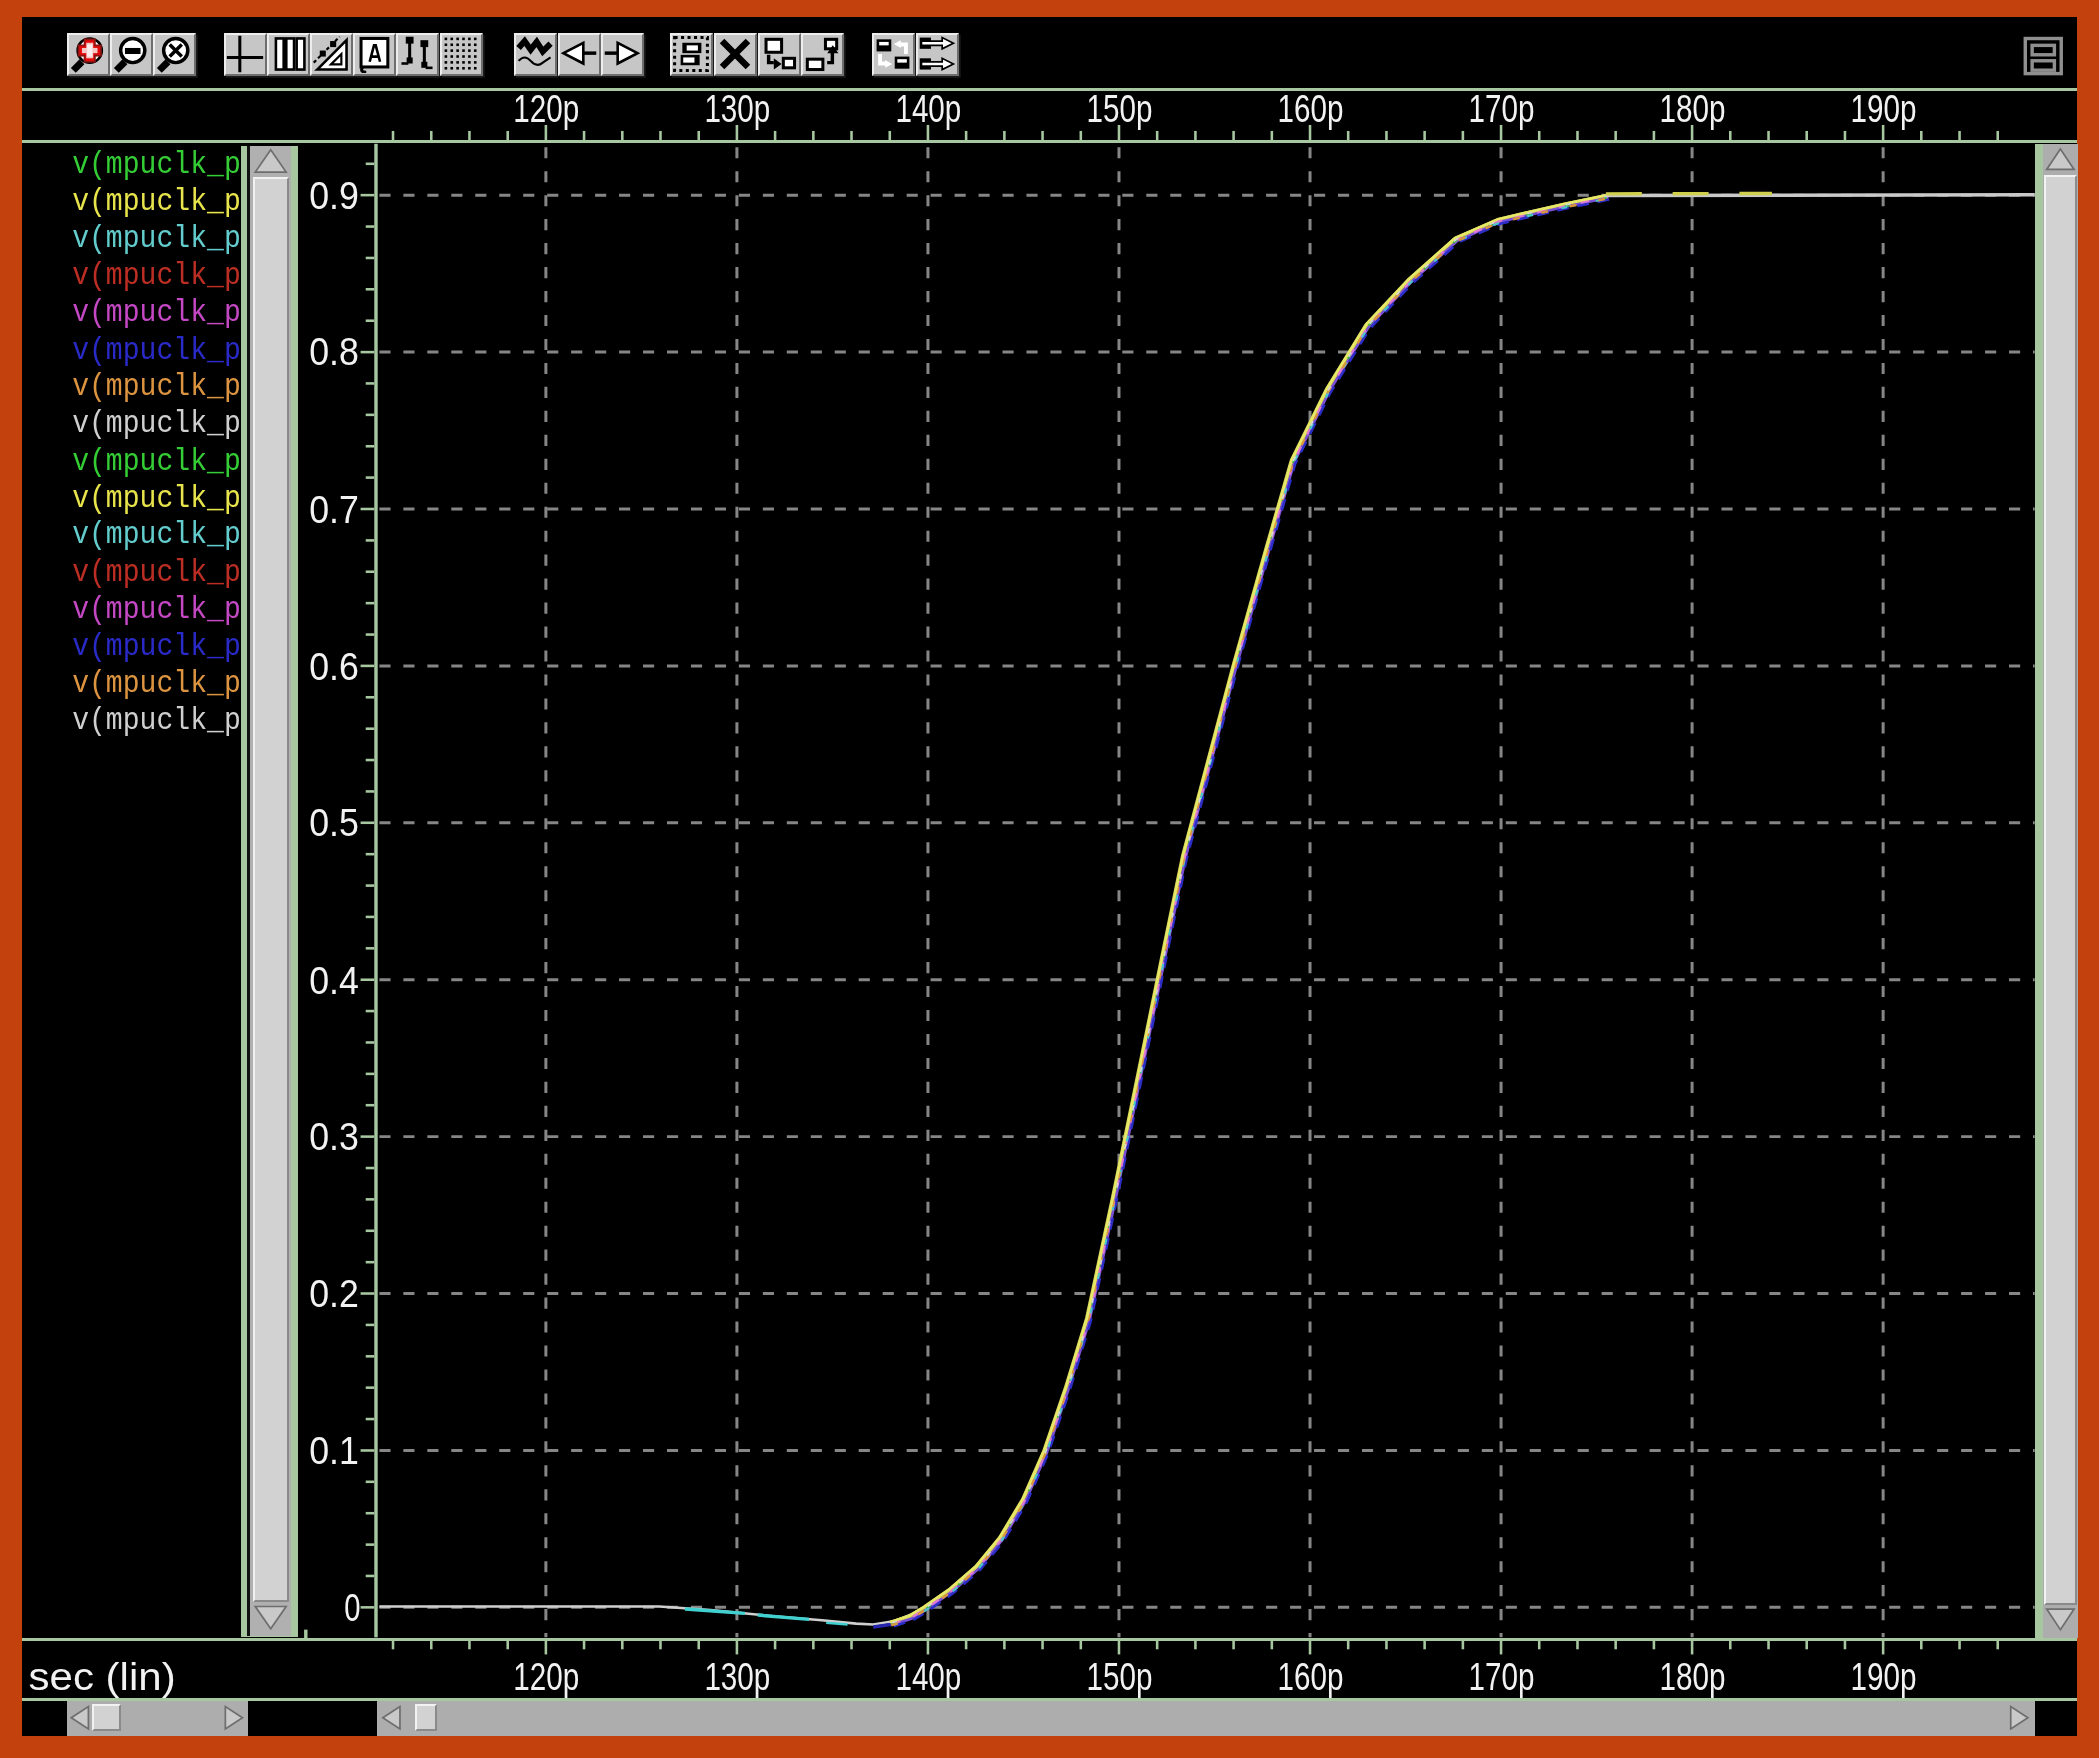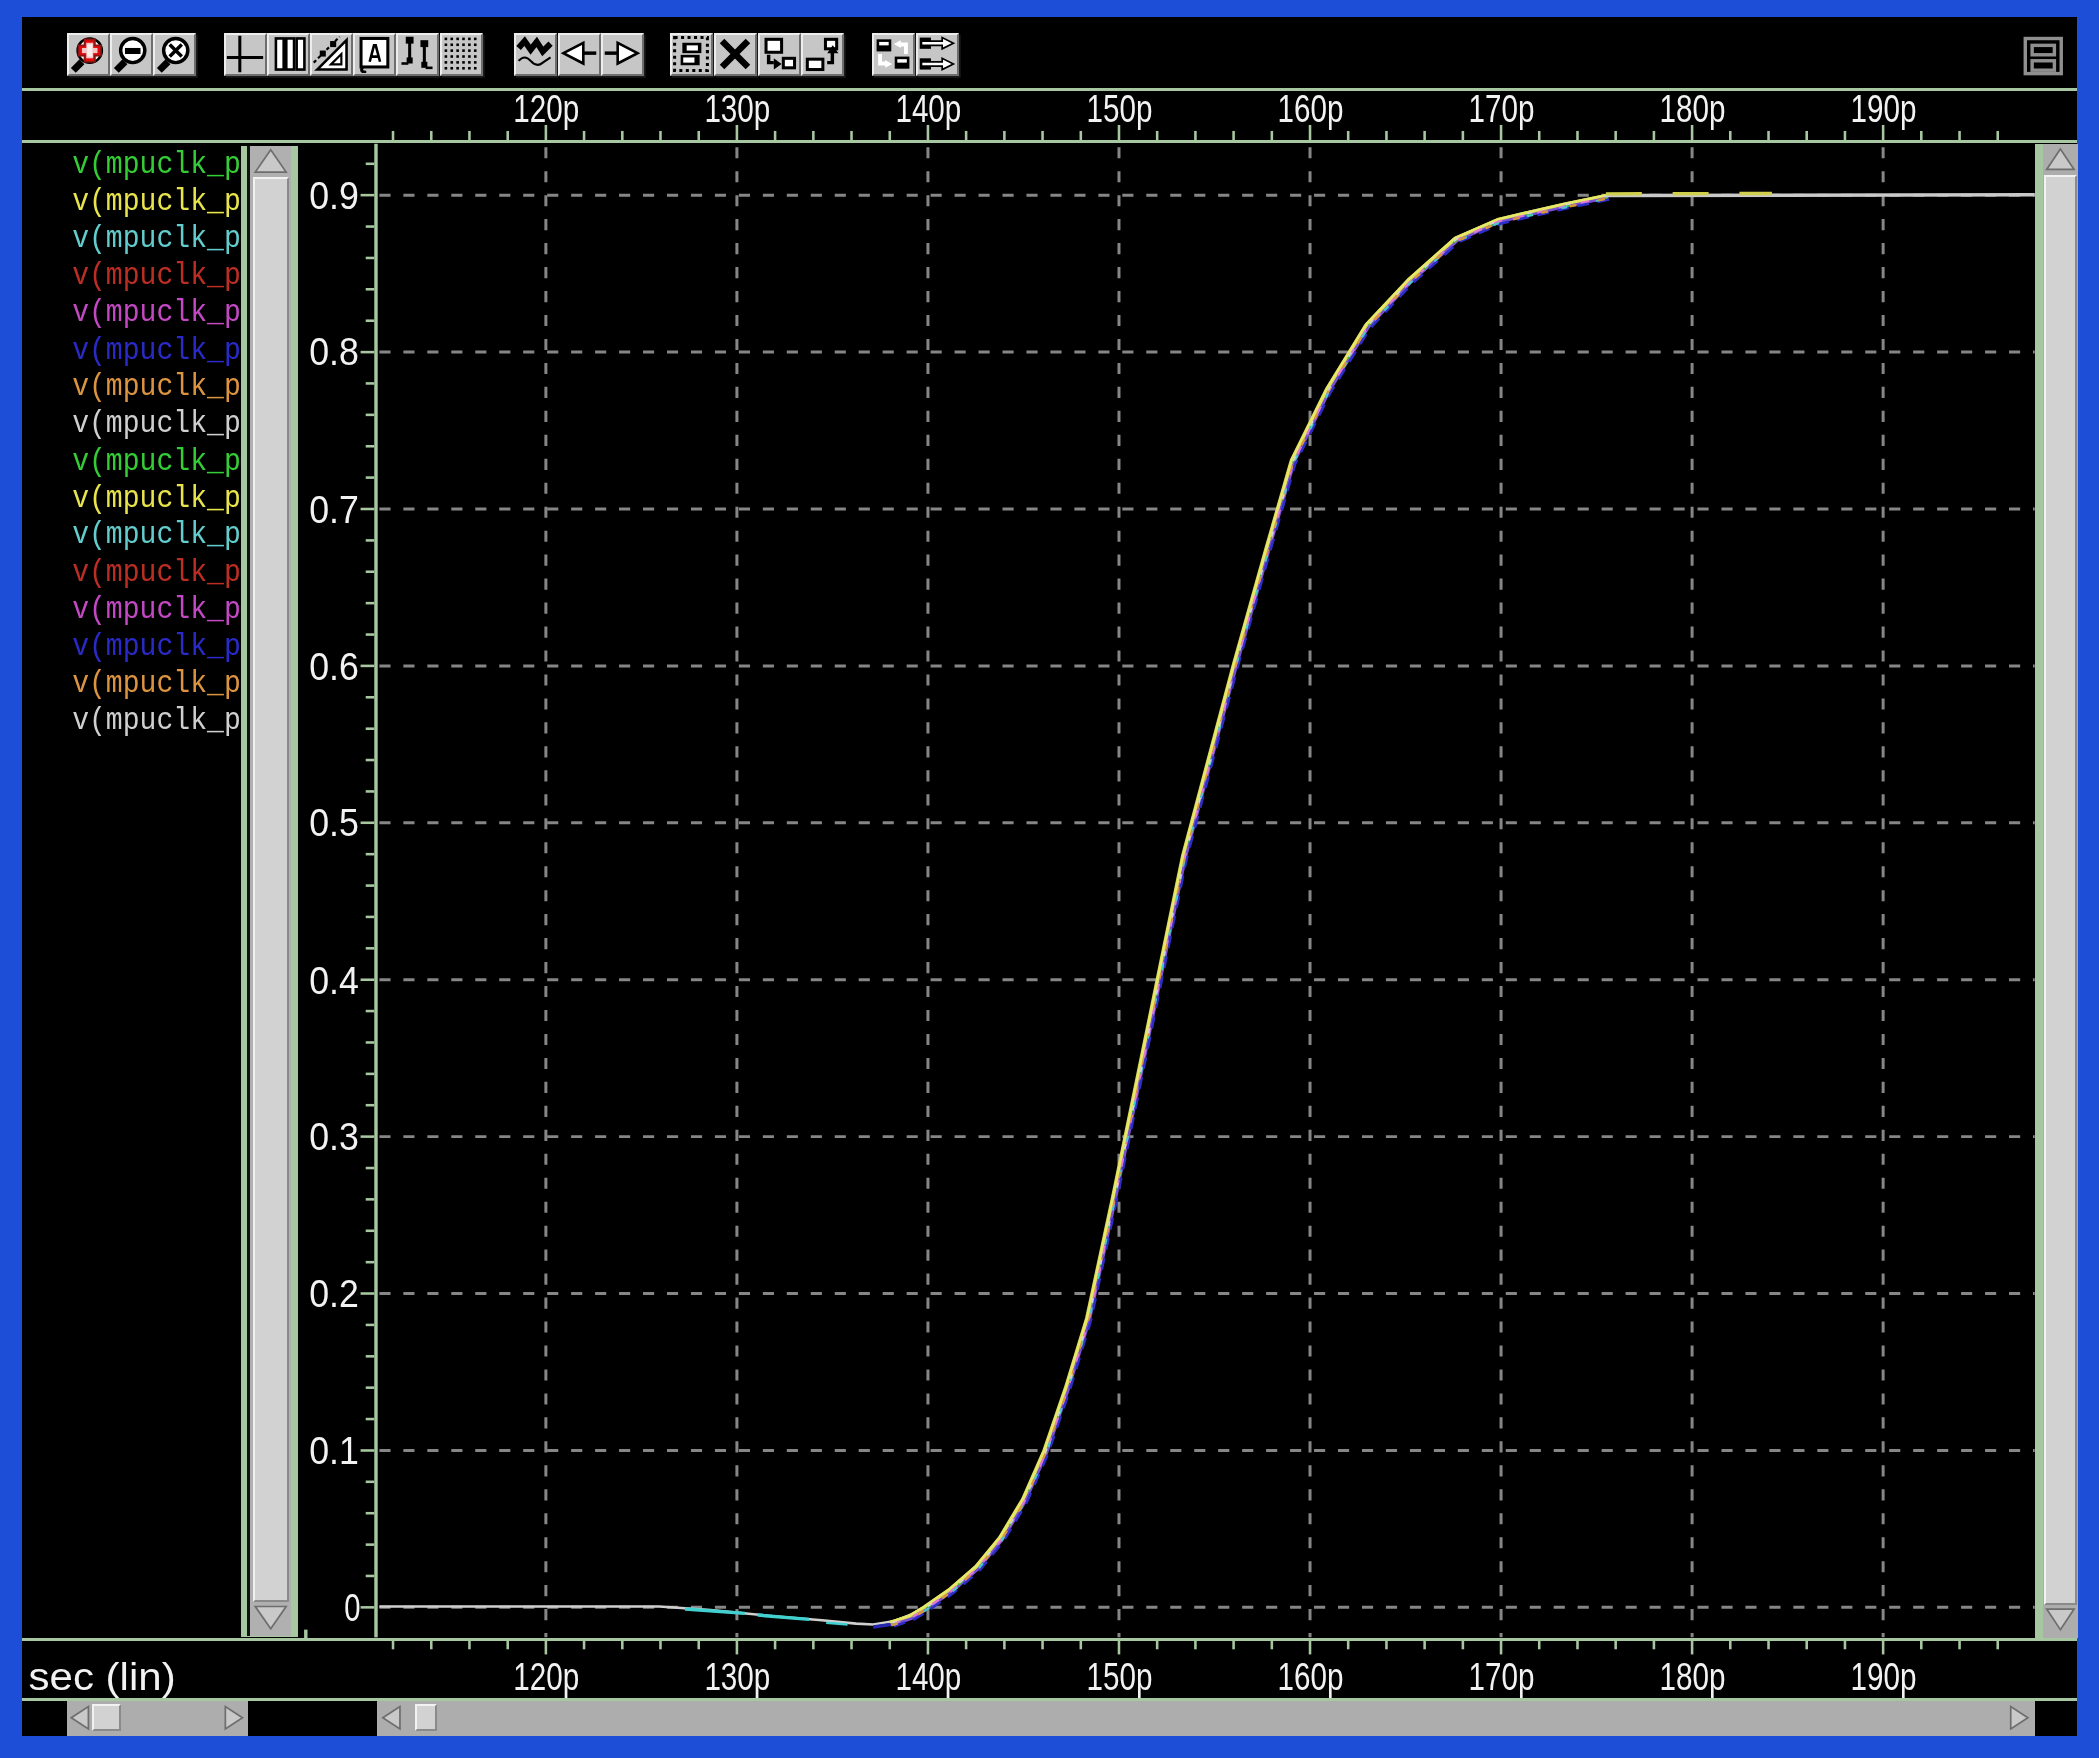--- a/index.html
+++ b/index.html
@@ -1,14 +1,14 @@
 <!DOCTYPE html>
 <html style="font-size:13.7px"><head><meta charset="utf-8"><style>
 html,body{margin:0;padding:0;background:#fff}
-#page{position:relative;width:2100px;height:1758px;background:#1d4ed8;overflow:hidden;font-family:"Liberation Mono",monospace}
+#page{position:relative;width:2100px;height:1758px;background:#c2410c;overflow:hidden;font-family:"Liberation Mono",monospace}
 .abs{position:absolute}
 .btn{position:absolute;background:#c6c6c6;border-top:2.6px solid #ededed;border-left:2.6px solid #ededed;border-right:2.6px solid #6e6e6e;border-bottom:2.6px solid #6e6e6e;box-sizing:border-box;box-shadow:1.7px 1.7px 0 #1a1a1a}
 .thumb{background:#d2d2d2;border-top:2.6px solid #f2f2f2;border-left:2.6px solid #f2f2f2;border-right:2.6px solid #8a8a8a;border-bottom:2.6px solid #8a8a8a;box-sizing:border-box}
 text.lbl{font-size:45px;fill:#f2f2f2;font-family:"Liberation Sans",sans-serif}
 text{font-family:"Liberation Mono",monospace}
 </style></head><body>
 <div id="page">
 <div class="abs" style="left:22px;top:17px;width:2055px;height:1719px;background:#000"></div>
 <div class="abs" style="left:22px;top:88px;width:2055px;height:2.6px;background:#a7c7a0"></div>
 <div class="abs" style="left:22px;top:1698px;width:2055px;height:2.6px;background:#a7c7a0"></div>

